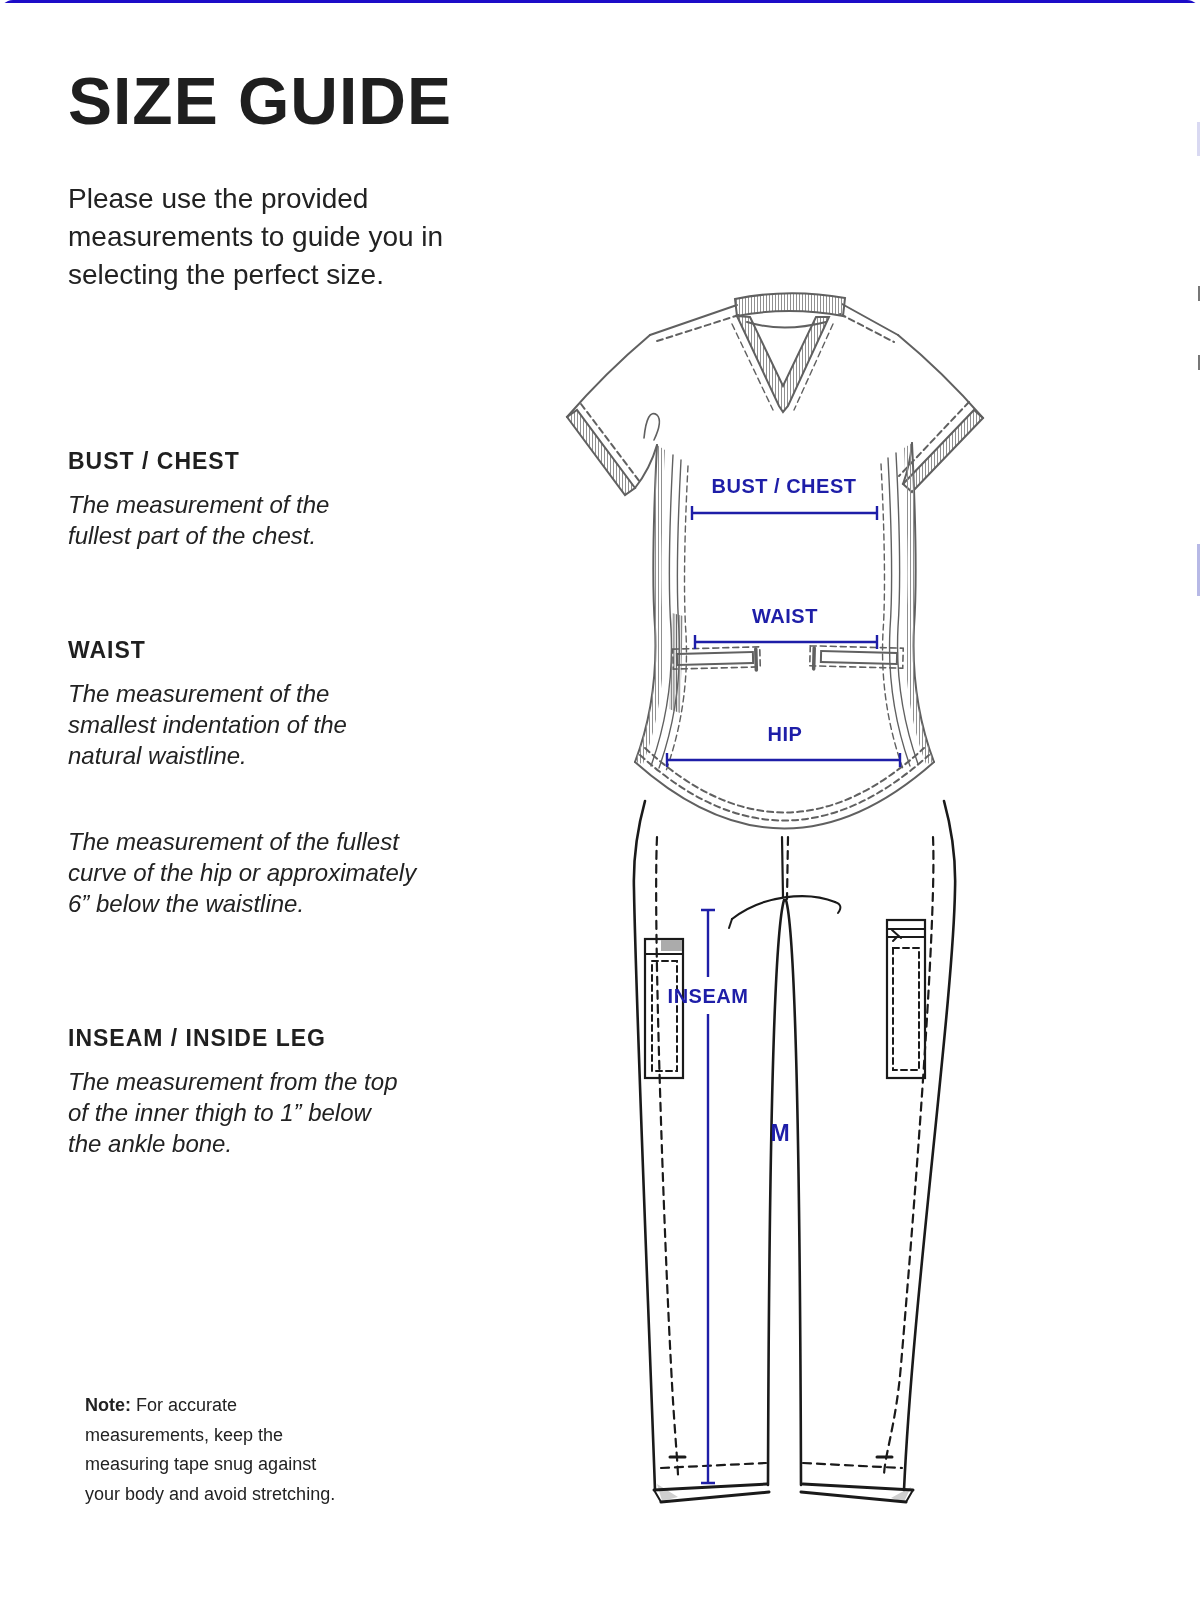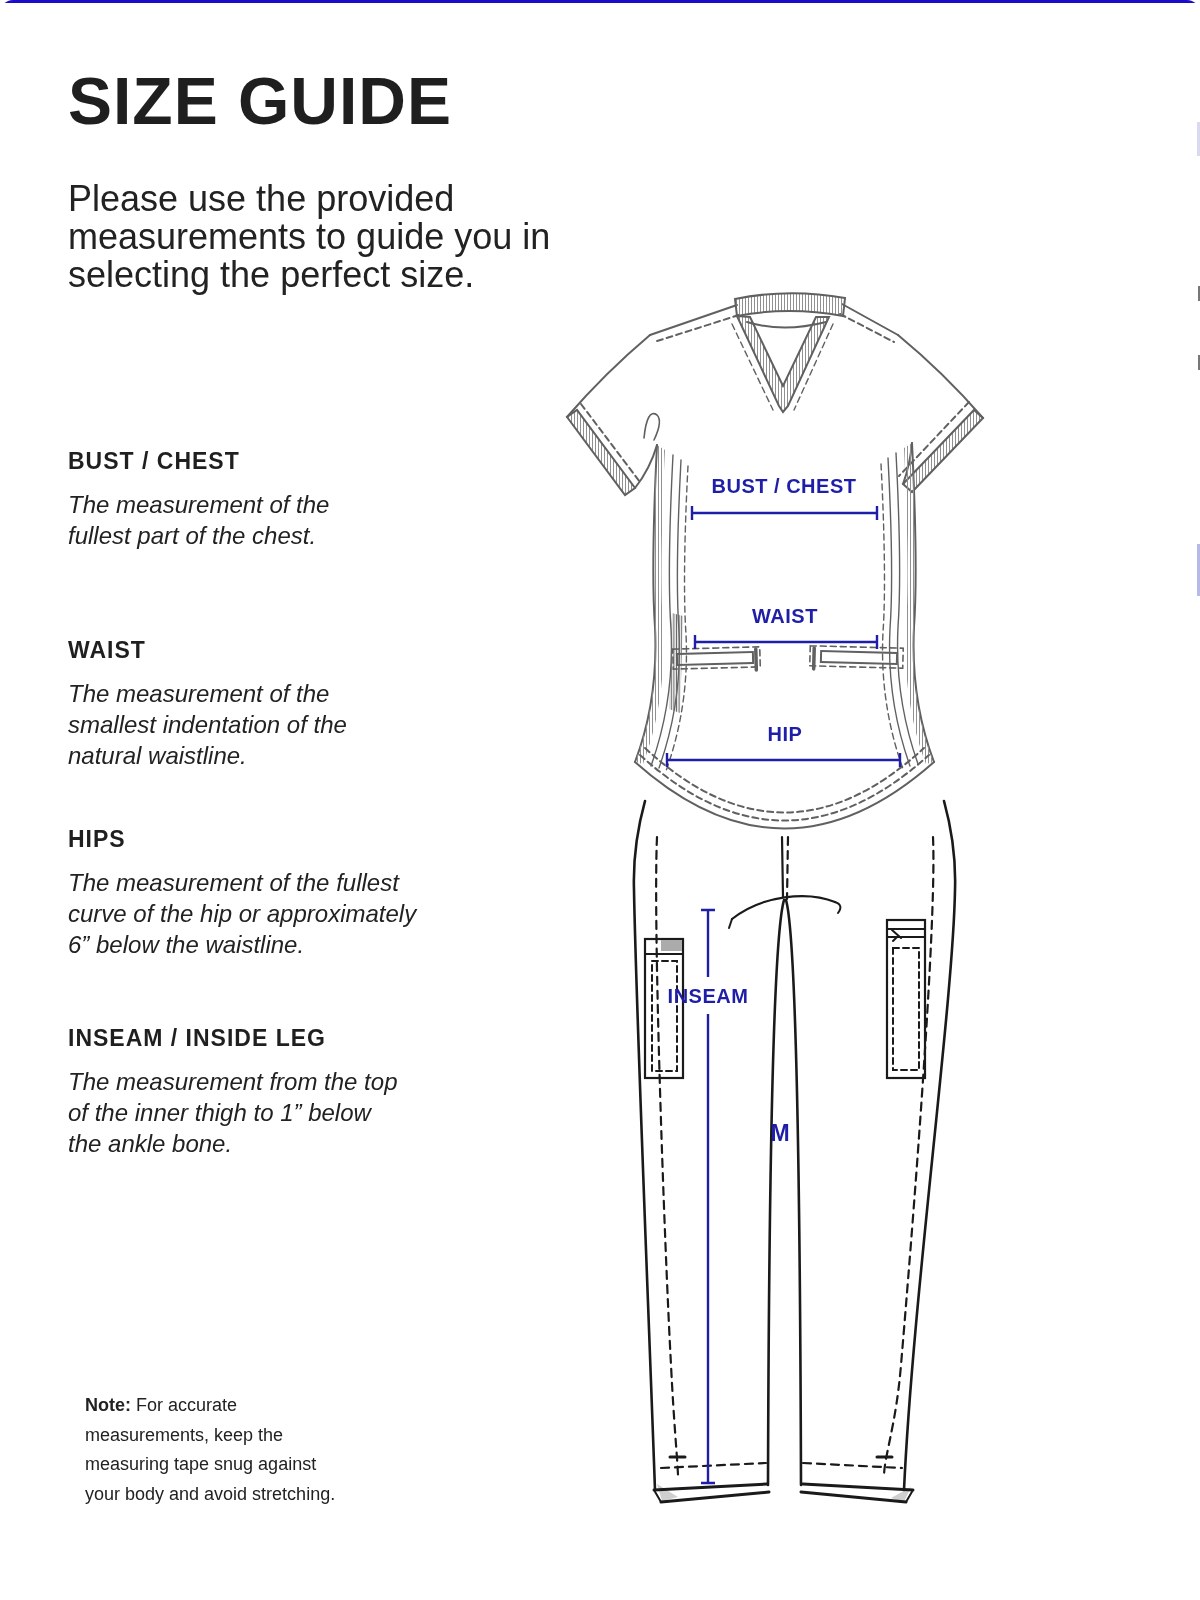--- a/index.html
+++ b/index.html
@@ -12,21 +12,21 @@
     position:relative;width:1200px;height:1600px;background:#ffffff;overflow:hidden;
     font-family:"Liberation Sans",sans-serif;color:var(--text);border-radius:13px;
   }
   .top-border{position:absolute;top:0;left:0;width:1200px;height:3px;background:var(--top-border);}
   .title{
     position:absolute;left:68px;top:68px;margin:0;
     font-size:66px;font-weight:700;letter-spacing:1px;color:#1f1f1f;line-height:1;
   }
   .intro{
     position:absolute;left:68px;top:180px;margin:0;
-    font-size:36px;line-height:38px;white-space:pre-line;color:var(--text);
+    font-size:28px;line-height:38px;white-space:pre-line;color:var(--text);
   }
   .def{position:absolute;left:68px;margin:0;}
   .def h2{
     margin:0 0 14px 0;font-size:23px;font-weight:700;letter-spacing:1px;color:#1f1f1f;
   }
   .def p{
     margin:0;font-size:24px;line-height:31px;white-space:pre-line;color:var(--text);font-style:italic;
   }
   .def-1{top:448px}.def-2{top:637px}.def-3{top:826px}.def-4{top:1025px}
   .note{
@@ -67,21 +67,20 @@
     <p>The measurement of the
 fullest part of the chest.</p>
   </section>
   <section class="def def-2">
     <h2>WAIST</h2>
     <p>The measurement of the
 smallest indentation of the
 natural waistline.</p>
   </section>
   <section class="def def-3">
-    <h2>HIPS</h2>
     <p>The measurement of the fullest
 curve of the hip or approximately
 6” below the waistline.</p>
   </section>
   <section class="def def-4">
     <h2>INSEAM / INSIDE LEG</h2>
     <p>The measurement from the top
 of the inner thigh to 1” below
 the ankle bone.</p>
   </section>

